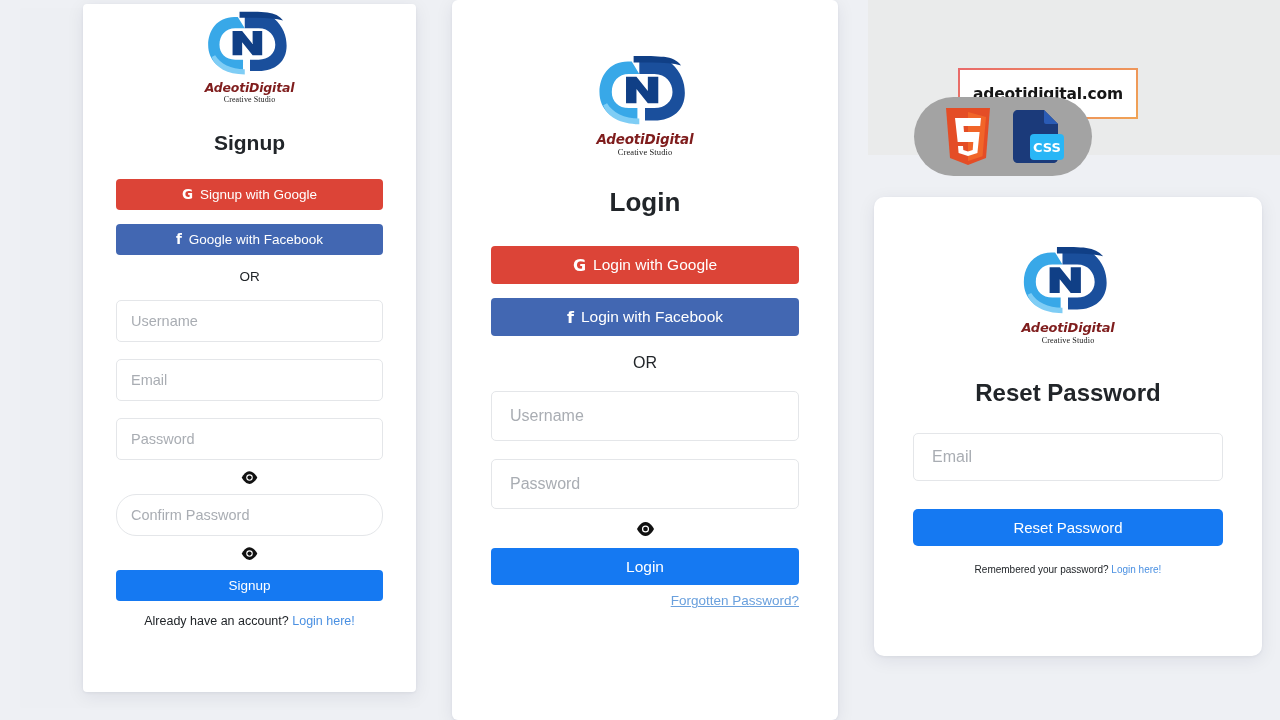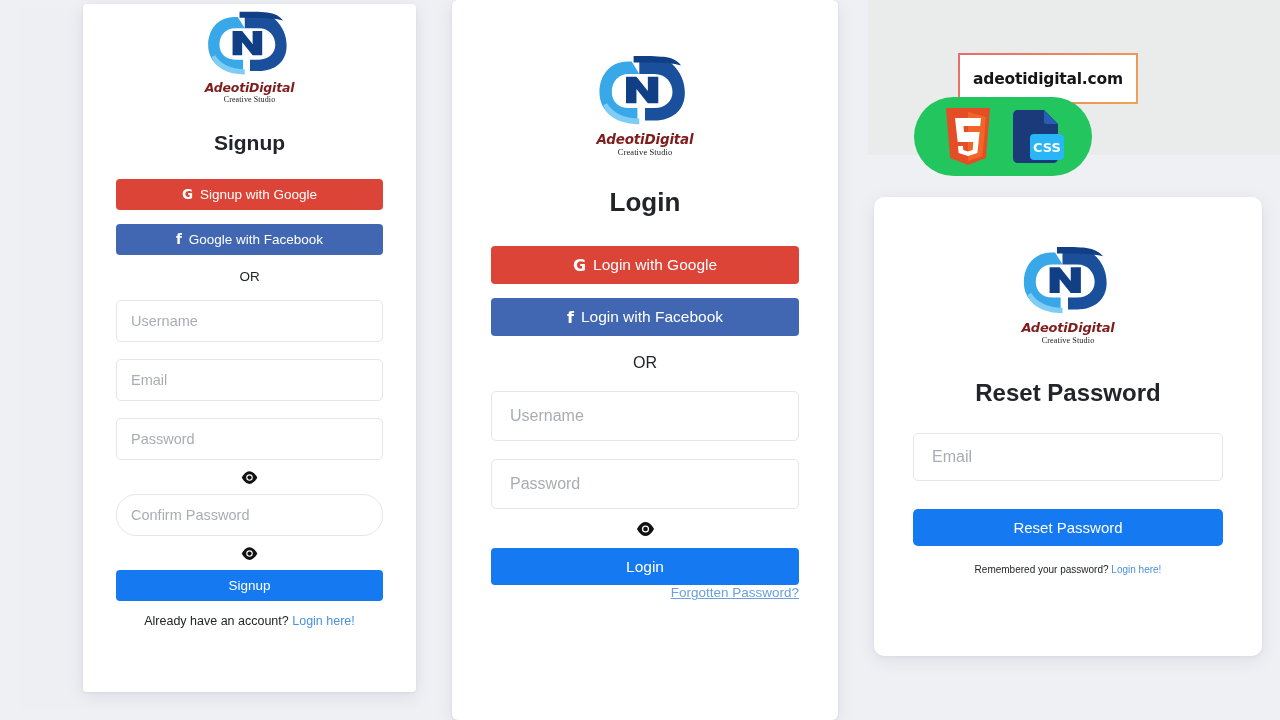--- a/index.html
+++ b/index.html
@@ -96,31 +96,31 @@
   .lc-field { height: 50px; padding: 0 18px; font-size: 16px; }
 
   
   .rc-inner { position: absolute; left: 39px; top: 0; width: 310px; }
   .rc-title { margin-top: 34px; font-size: 24px; }
   .rc-field { height: 48px; padding: 0 18px; font-size: 16px; }
   .rc-btn   { height: 37px; font-size: 15px; border-radius: 5px; }
 
   
   .url-box {
-    position: absolute; left: 958px; top: 53px; width: 180px; height: 51px;
+    position: absolute; left: 958px; top: 68px; width: 180px; height: 51px;
     background: #fff; border: 2px solid; border-image: linear-gradient(135deg,#e96a6a,#f0a355) 1;
     display: flex; align-items: center; justify-content: center;
   }
   .url-text {
     font-family: "DejaVu Sans", sans-serif; font-weight: bold;
     font-size: 15.5px; color: #161616; letter-spacing: -.2px;
   }
   .tech-pill {
     position: absolute; left: 914px; top: 97px; width: 178px; height: 79px;
-    background: #22c55e; border-radius: 40px;
+    background: #a3a3a3; border-radius: 40px;
     display: flex; align-items: center; justify-content: center; gap: 16px;
   }
 </style>
 </head>
 <body>
 
 <div id="stage">
 
   <div class="bg-panel-left"></div>
   <div class="bg-panel-topright"></div>
@@ -234,21 +234,21 @@
             <circle cx="12" cy="9" r="4.6" fill="#fff"></circle>
             <circle cx="12" cy="9" r="3" fill="#111"></circle>
           </svg>
         </button>
       </div>
 
       <button class="btn btn-primary" style="height:37px;font-size:15.5px;margin-top:12px;">
         <span>Login</span>
       </button>
 
-      <div style="text-align:right;font-size:13.5px;">
+      <div style="text-align:right;margin-top:8px;font-size:13.5px;">
         <a class="link-underline" href="#">Forgotten Password?</a>
       </div>
 
 
     </div>
   </div>
 
   <div class="url-box">
     <span class="url-text">adeotidigital.com</span>
   </div>

